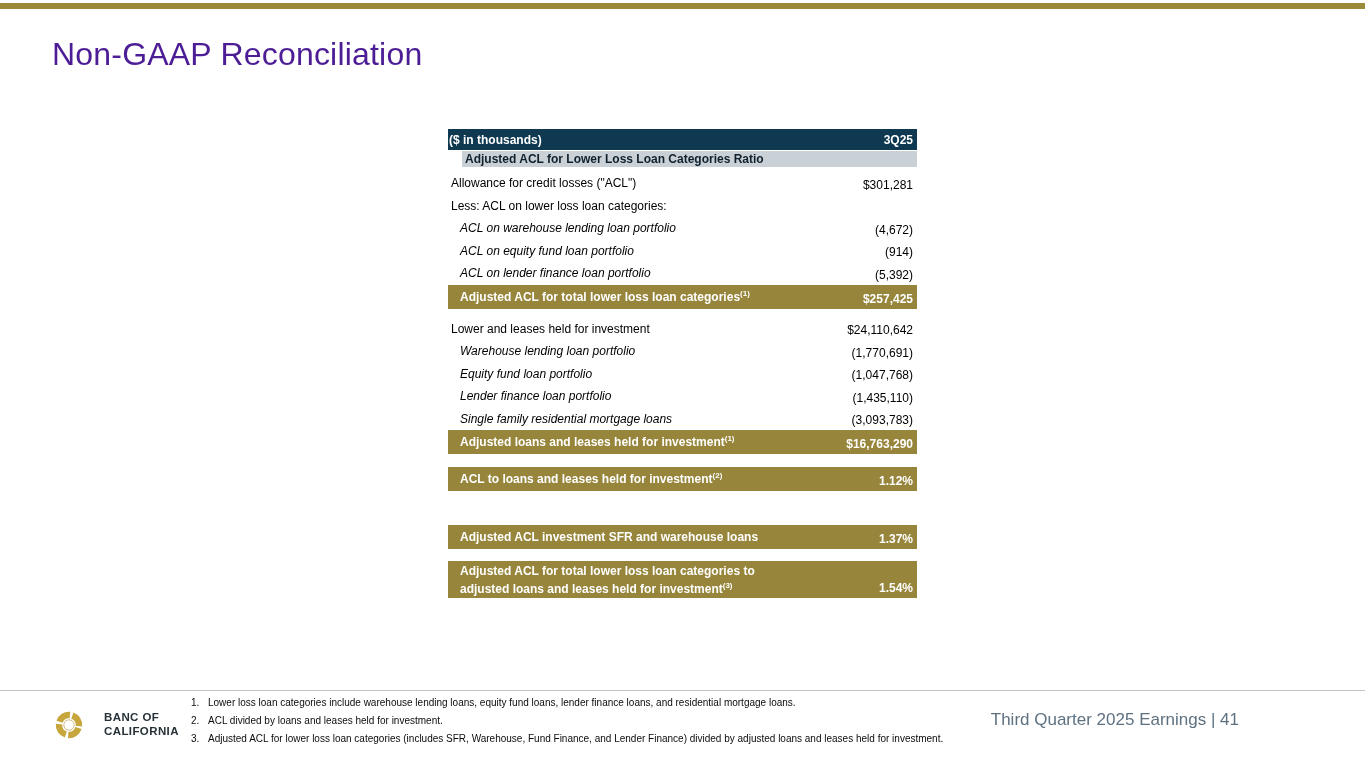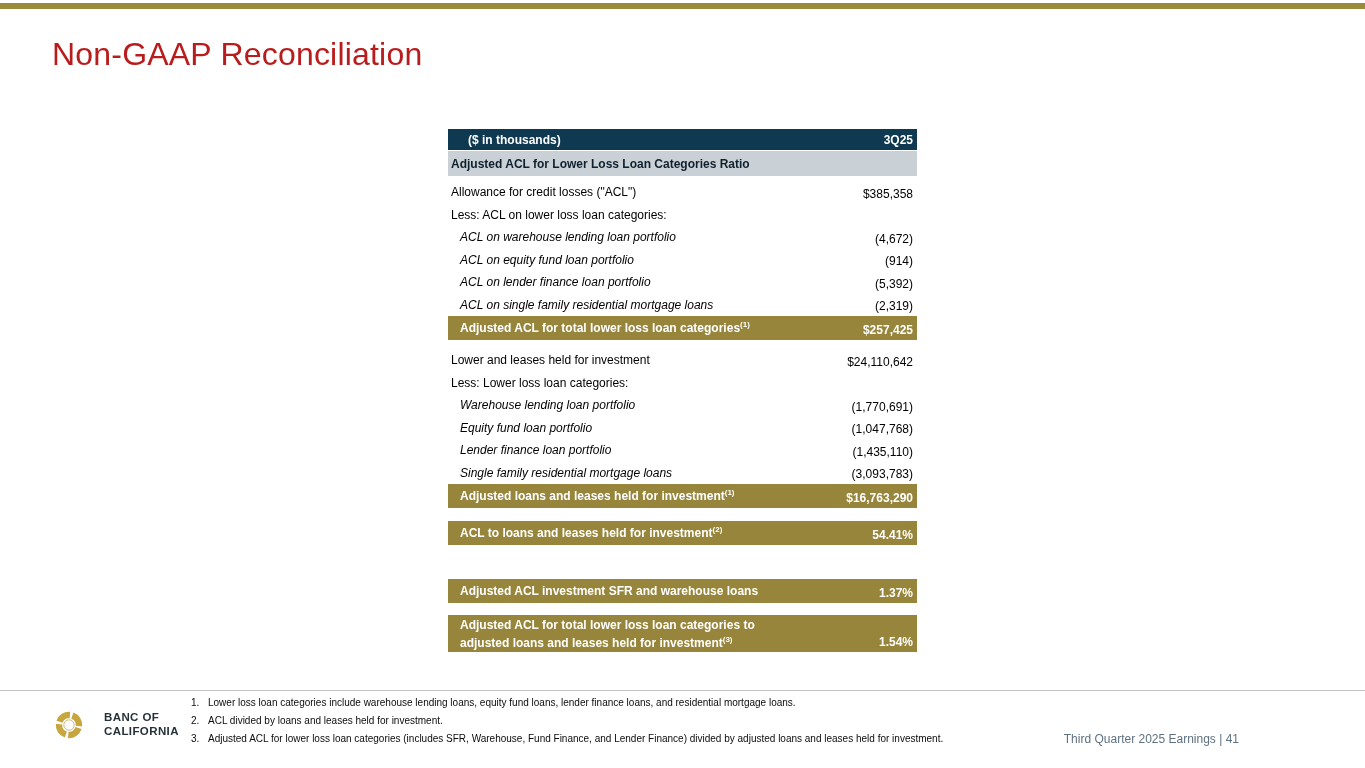--- a/index.html
+++ b/index.html
@@ -13,39 +13,39 @@
   }
   .slide { position:absolute; inset:0; background:#fff; }
 
   .top-bar {
     position:absolute; top:3px; left:0; right:0; height:6px;
     background:#9c8a3b;
   }
 
   .title {
     position:absolute; left:52px; top:36px;
-    font-size:32px; color:#b91c1c; font-weight:400;
+    font-size:32px; color:#4c1d95; font-weight:400;
     letter-spacing:0.2px;
   }
 
   
   .fin-table {
     position:absolute; left:448px; top:129px; width:469px;
     font-size:12px;
   }
   .thead {
     display:flex; justify-content:space-between; align-items:center;
     background:#0e3950; color:#fff; font-weight:bold;
-    height:21px; padding-left:20px;
+    height:21px; padding-left:1px;
   }
   .thead .tvalue { padding-right:4px;margin-left:22px; }
   .tsub {
     margin-top:1px;
     background:#c9d1d7; color:#10202c; font-weight:bold;
-    height:25px; display:flex; align-items:center; padding-left:3px;
+    height:16px; display:flex; align-items:center; padding-left:3px;margin-left:14px;
   }
   .trows { margin-top:5px; }
   .trow {
     display:flex; justify-content:space-between;
     height:22.5px; padding-left:3px;
   }
   .trow .tlabel { align-self:center; }
   .trow .tvalue { align-self:flex-end; padding:0 4px 3px 0; white-space:nowrap; }
   .trow.indent .tlabel { padding-left:9px;font-style:italic; }
   .trow.highlight, .trow.highlight2 {
@@ -69,22 +69,22 @@
     font-weight:bold; color:#263238; font-size:11.5px;
     line-height:1.2; letter-spacing:0.4px;
   }
   .footnotes {
     position:absolute; left:191px; top:697px;
     font-size:10px; color:#0b0b0b; width:900px;
   }
   .footnote { display:flex; gap:7px; margin-bottom:7px; }
   .footnote .fnum { min-width:10px; }
   .footer-right {
-    position:absolute; right:126px; top:732px;
-    font-size:12px; color:#5e7181;
+    position:absolute; right:126px; top:710px;
+    font-size:17px; color:#5e7181;
   }
 </style>
 </head>
 <body>
 
 <div class="slide">
 
   <div class="top-bar"></div>
 
   <h1 class="title">Non-GAAP Reconciliation</h1>
@@ -93,55 +93,47 @@
     <div class="thead">
       <span class="tlabel">($ in thousands)</span>
       <span class="tvalue">3Q25</span>
     </div>
     <div class="tsub">
       <span>Adjusted ACL for Lower Loss Loan Categories Ratio</span>
     </div>
     <div class="trows">
         <div class="trow normal">
           <span class="tlabel">Allowance for credit losses ("ACL")</span>
-          <span class="tvalue">$385,358</span>
+          <span class="tvalue">$301,281</span>
         </div>
         <div class="trow normal">
           <span class="tlabel">Less: ACL on lower loss loan categories:</span>
           <span class="tvalue"></span>
         </div>
         <div class="trow indent">
           <span class="tlabel">ACL on warehouse lending loan portfolio</span>
           <span class="tvalue">(4,672)</span>
         </div>
         <div class="trow indent">
           <span class="tlabel">ACL on equity fund loan portfolio</span>
           <span class="tvalue">(914)</span>
         </div>
         <div class="trow indent">
           <span class="tlabel">ACL on lender finance loan portfolio</span>
           <span class="tvalue">(5,392)</span>
-        </div>
-        <div class="trow indent">
-          <span class="tlabel">ACL on single family residential mortgage loans</span>
-          <span class="tvalue">(2,319)</span>
         </div>
         <div class="trow highlight">
           <span class="tlabel">Adjusted ACL for total lower loss loan categories<sup>(1)</sup></span>
           <span class="tvalue">$257,425</span>
         </div>
         <div style="height: 9px;"></div>
         <div class="trow normal">
           <span class="tlabel">Lower and leases held for investment</span>
           <span class="tvalue">$24,110,642</span>
         </div>
-        <div class="trow normal">
-          <span class="tlabel">Less: Lower loss loan categories:</span>
-          <span class="tvalue"></span>
-        </div>
         <div class="trow indent">
           <span class="tlabel">Warehouse lending loan portfolio</span>
           <span class="tvalue">(1,770,691)</span>
         </div>
         <div class="trow indent">
           <span class="tlabel">Equity fund loan portfolio</span>
           <span class="tvalue">(1,047,768)</span>
         </div>
         <div class="trow indent">
           <span class="tlabel">Lender finance loan portfolio</span>
@@ -151,21 +143,21 @@
           <span class="tlabel">Single family residential mortgage loans</span>
           <span class="tvalue">(3,093,783)</span>
         </div>
         <div class="trow highlight">
           <span class="tlabel">Adjusted loans and leases held for investment<sup>(1)</sup></span>
           <span class="tvalue">$16,763,290</span>
         </div>
         <div style="height: 13px;"></div>
         <div class="trow highlight">
           <span class="tlabel">ACL to loans and leases held for investment<sup>(2)</sup></span>
-          <span class="tvalue">54.41%</span>
+          <span class="tvalue">1.12%</span>
         </div>
         <div style="height: 15px;"></div>
         <div style="height: 19px;"></div>
         <div class="trow highlight">
           <span class="tlabel">Adjusted ACL investment SFR and warehouse loans</span>
           <span class="tvalue">1.37%</span>
         </div>
         <div style="height: 12px;"></div>
         <div class="trow highlight2">
           <span class="tlabel">Adjusted ACL for total lower loss loan categories to adjusted loans and leases held for investment<sup>(3)</sup></span>

